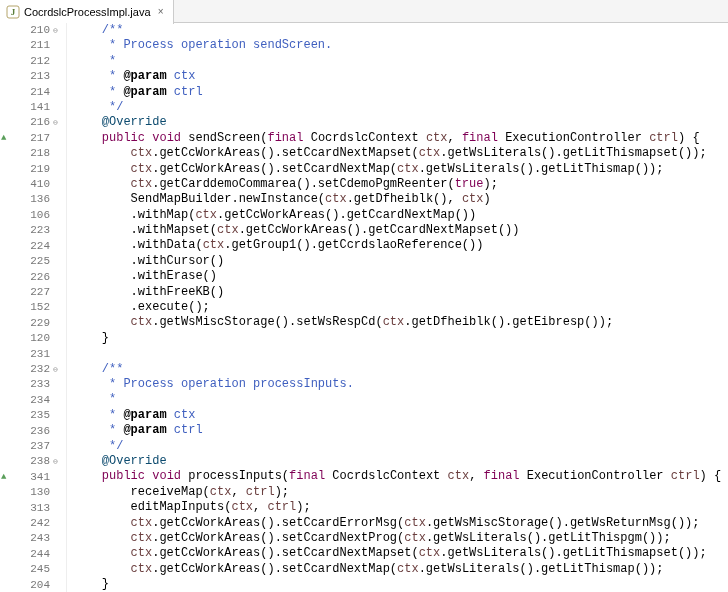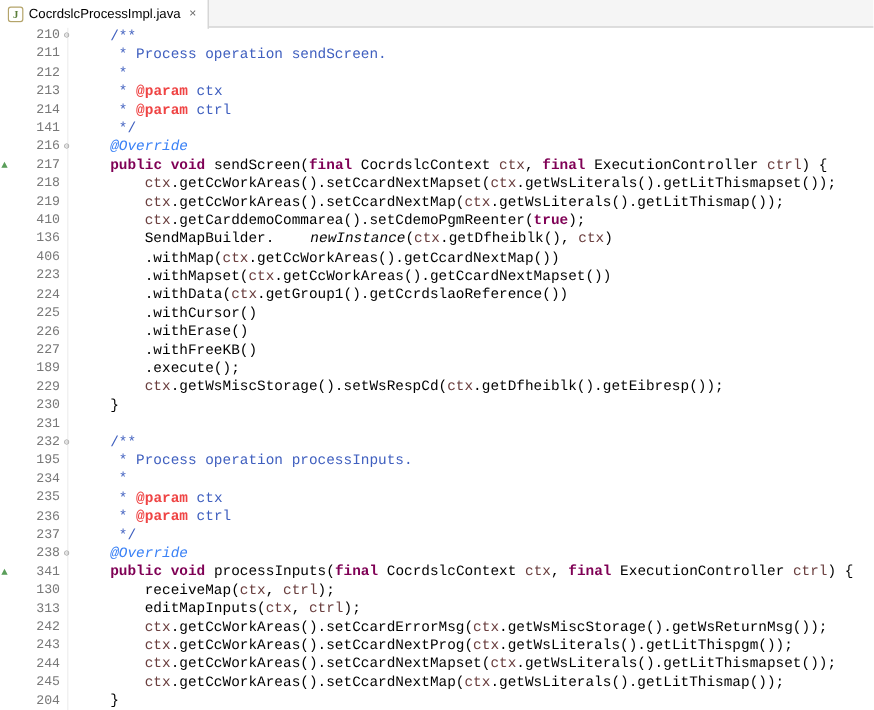--- a/index.html
+++ b/index.html
@@ -51,21 +51,21 @@
     display: flex;
     height: calc(592px - 22px);
     overflow: hidden;
   }
   .gutter {
     width: 42px;
     background: #fff;
     border-right: 1px solid #eee;
     text-align: right;
     color: #787878;
-    padding-right: 0;
+    padding-right: 10px;
     font-size: 11px;
     line-height: 15.4px;
     position: relative;
   }
   .gutter .ln {
     position: relative;
     padding-right: 6px;
   }
   .fold-marker {
     position: absolute;
@@ -94,24 +94,24 @@
   .code {
     flex: 1;
     white-space: pre;
     line-height: 15.4px;
     padding-left: 6px;
     font-size: 12px;
   }
   .code .line { height: 15.4px; }
   
   .jd   { color: #3f5fbf; } 
-  .jdt  { color: #ef4444; font-weight: bold; } 
-  .kw   { color: #7f0055; font-weight: bold; text-align: center; } 
-  .ann  { color: #3b82f6; font-style: italic; }
-  .it   { font-style: italic; color: #000; margin-left: 30px; } 
+  .jdt  { color: #000000; font-weight: bold; } 
+  .kw   { color: #7f0055; font-weight: normal; text-align: center; } 
+  .ann  { color: #0c4a6e; }
+  .it   { color: #000; } 
   .var  { color: #6a3e3e; }
 </style>
 </head>
 <body>
 
 <div class="editor-tab-bar">
   <div class="editor-tab">
     <span class="tab-icon">
       <svg width="14" height="14" viewBox="0 0 14 14">
         <rect x="1" y="1" width="12" height="12" rx="2" fill="#fff" stroke="#b4a46a" stroke-width="1"></rect>
@@ -134,32 +134,32 @@
       <div class="ln">212</div>
       <div class="ln">213</div>
       <div class="ln">214</div>
       <div class="ln">141</div>
       <div class="ln">216<span class="fold-marker">⊖</span></div>
       <div class="ln">217</div>
       <div class="ln">218</div>
       <div class="ln">219</div>
       <div class="ln">410</div>
       <div class="ln">136</div>
-      <div class="ln">406</div>
+      <div class="ln">106</div>
       <div class="ln">223</div>
       <div class="ln">224</div>
       <div class="ln">225</div>
       <div class="ln">226</div>
       <div class="ln">227</div>
-      <div class="ln">189</div>
+      <div class="ln">152</div>
       <div class="ln">229</div>
-      <div class="ln">230</div>
+      <div class="ln">120</div>
       <div class="ln">231</div>
       <div class="ln">232<span class="fold-marker">⊖</span></div>
-      <div class="ln">195</div>
+      <div class="ln">233</div>
       <div class="ln">234</div>
       <div class="ln">235</div>
       <div class="ln">236</div>
       <div class="ln">237</div>
       <div class="ln">238<span class="fold-marker">⊖</span></div>
       <div class="ln">341</div>
       <div class="ln">130</div>
       <div class="ln">313</div>
       <div class="ln">242</div>
       <div class="ln">243</div>

